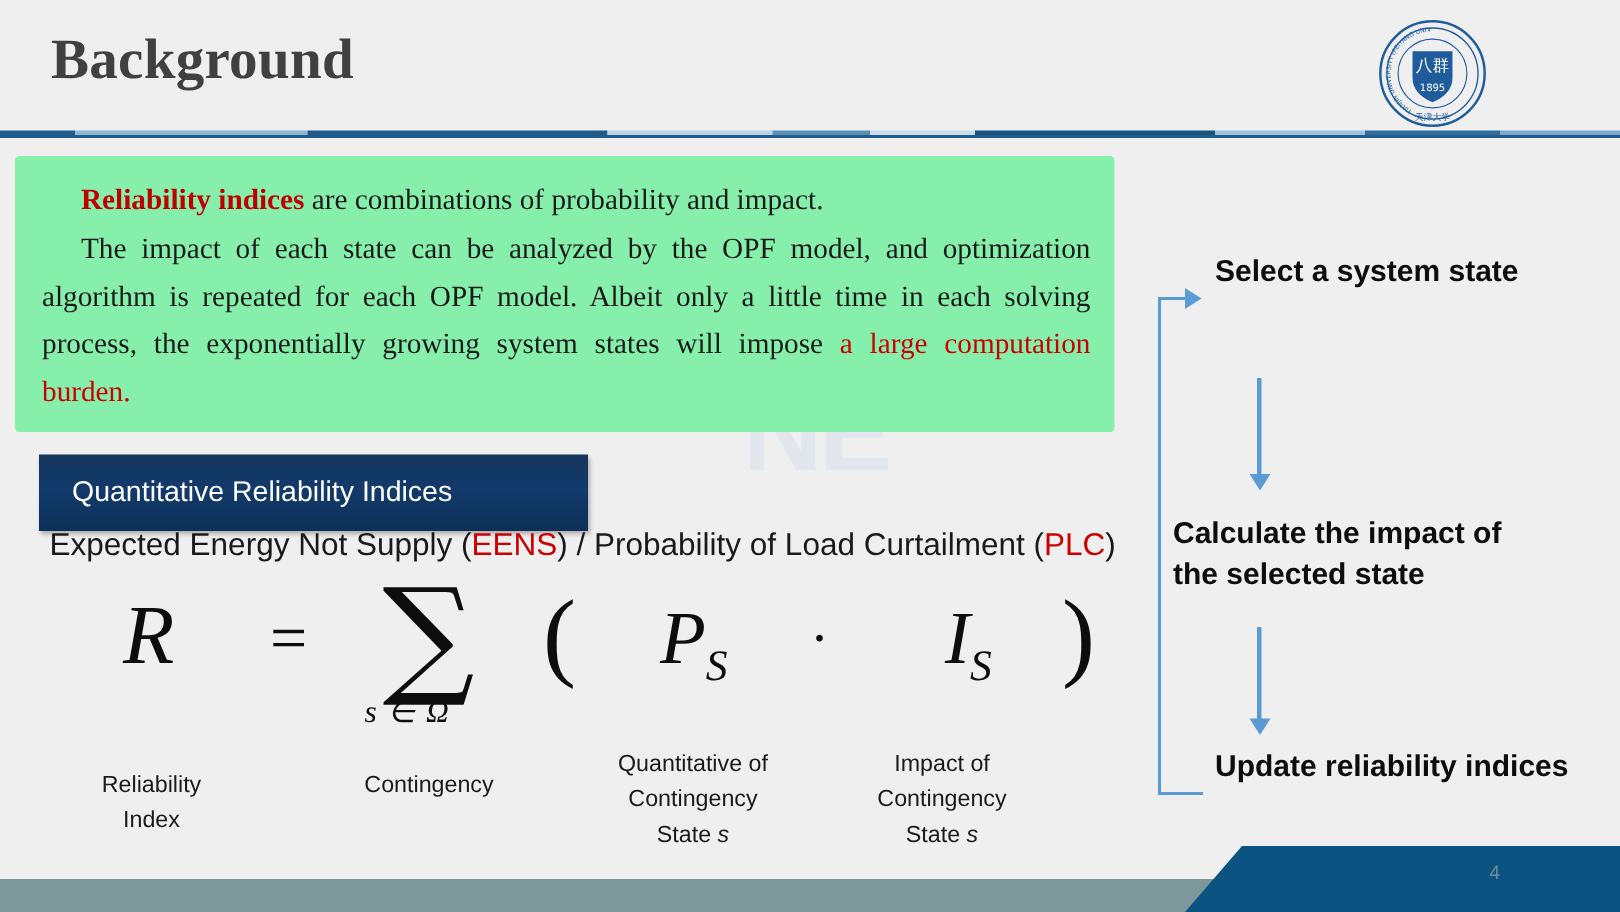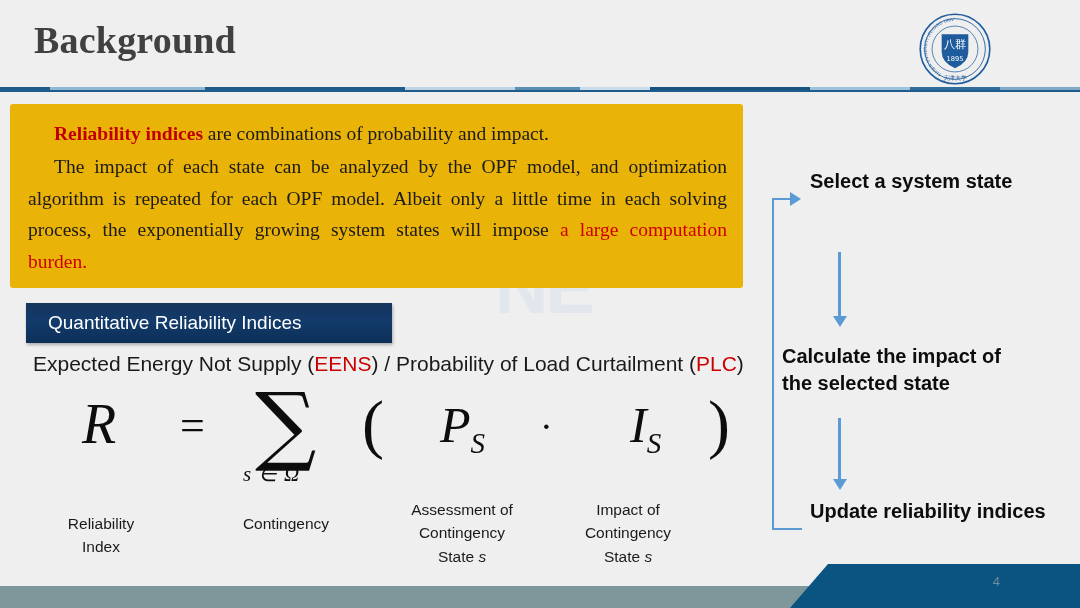--- a/index.html
+++ b/index.html
@@ -39,21 +39,21 @@
     position: absolute;
     left: 918px; top: 12px;
     width: 74px; height: 74px;
   }
 
   
   .text-panel {
     position: absolute;
     left: 10px; top: 104px;
     width: 733px; height: 184px;
-    background: #eab308;
+    background: #86efac;
     border-radius: 3px;
     padding: 14px 16px 10px 18px;
   }
   .para {
     font-family: "Liberation Serif", serif;
     font-size: 19.5px;
     color: #1a1a1a;
     line-height: 1.63;
     text-align: justify;
     text-justify: inter-word;
@@ -83,21 +83,21 @@
     position: absolute;
     background: linear-gradient(to bottom, #16365c 0%, #123a6b 45%, #0d2f57 100%);
     color: #ffffff;
     font-family: "Liberation Sans", sans-serif;
     display: flex;
     align-items: center;
     box-shadow: 1px 2px 3px rgba(0,0,0,0.28);
   }
   .banner-indices {
     left: 26px; top: 303px;
-    width: 366px; height: 40px;
+    width: 366px; height: 51px;
     font-size: 19px;
     padding-left: 22px;
   }
   .banner-process {
     left: 765px; top: 113px;
     width: 296px; height: 32px;
     font-size: 17.5px;
     padding-left: 12px;
   }
 
@@ -286,21 +286,21 @@
   </div>
 
   <div class="cap cap-1">
     <div>Reliability</div>
     <div>Index</div>
   </div>
   <div class="cap cap-2">
     <div>Contingency</div>
   </div>
   <div class="cap cap-3">
-    <div>Assessment of</div>
+    <div>Quantitative of</div>
     <div>Contingency</div>
     <div><span>State <i>s</i></span></div>
   </div>
   <div class="cap cap-4">
     <div>Impact of</div>
     <div>Contingency</div>
     <div><span>State <i>s</i></span></div>
   </div>
 
 

